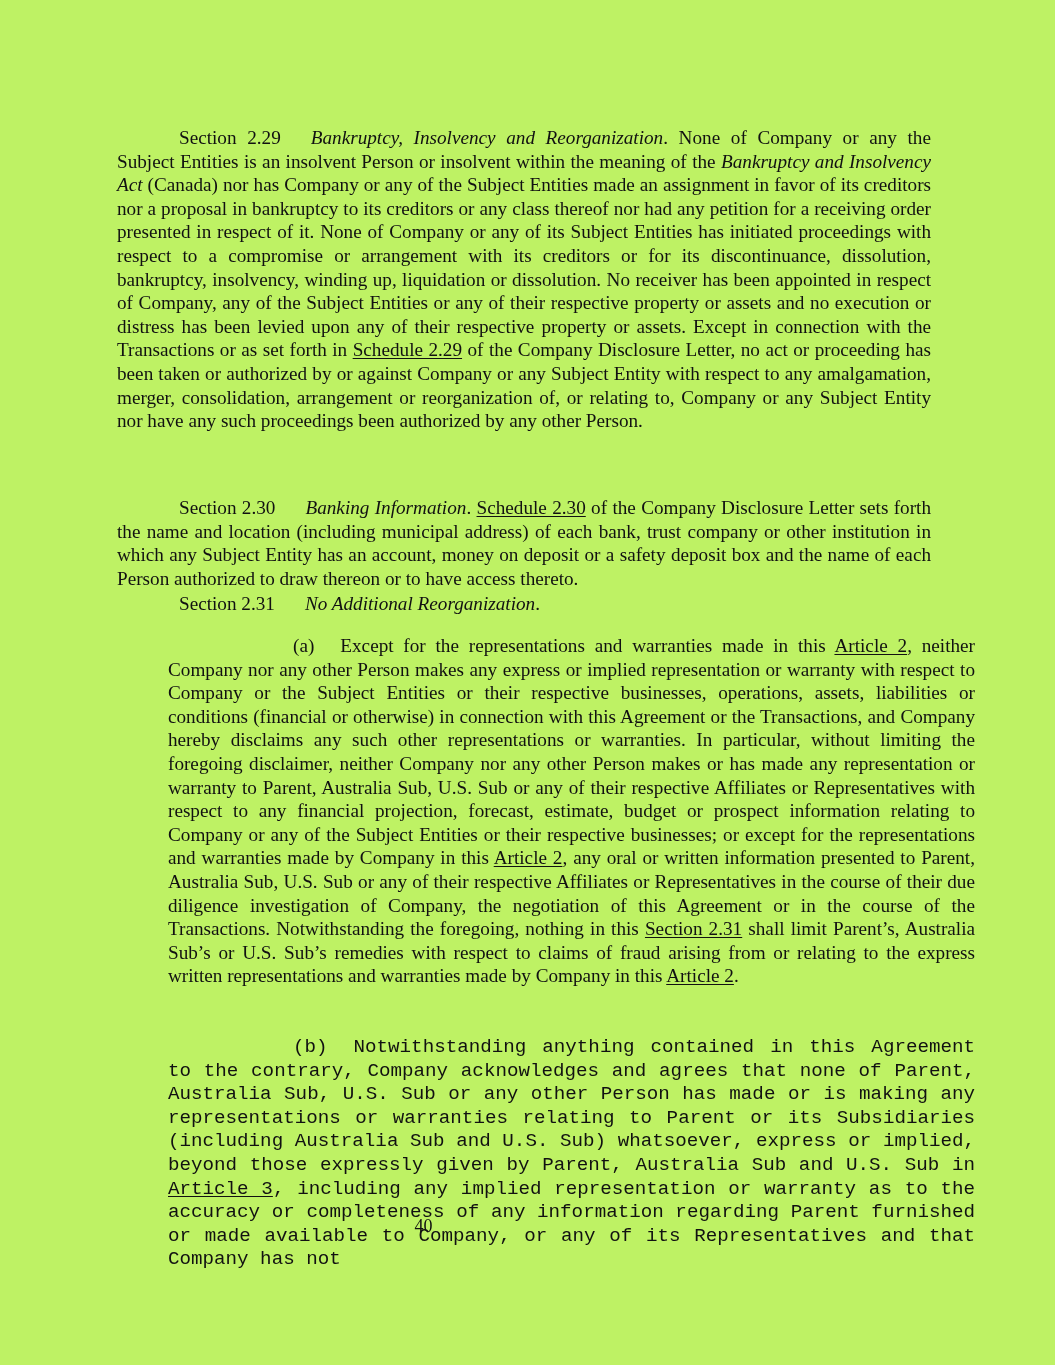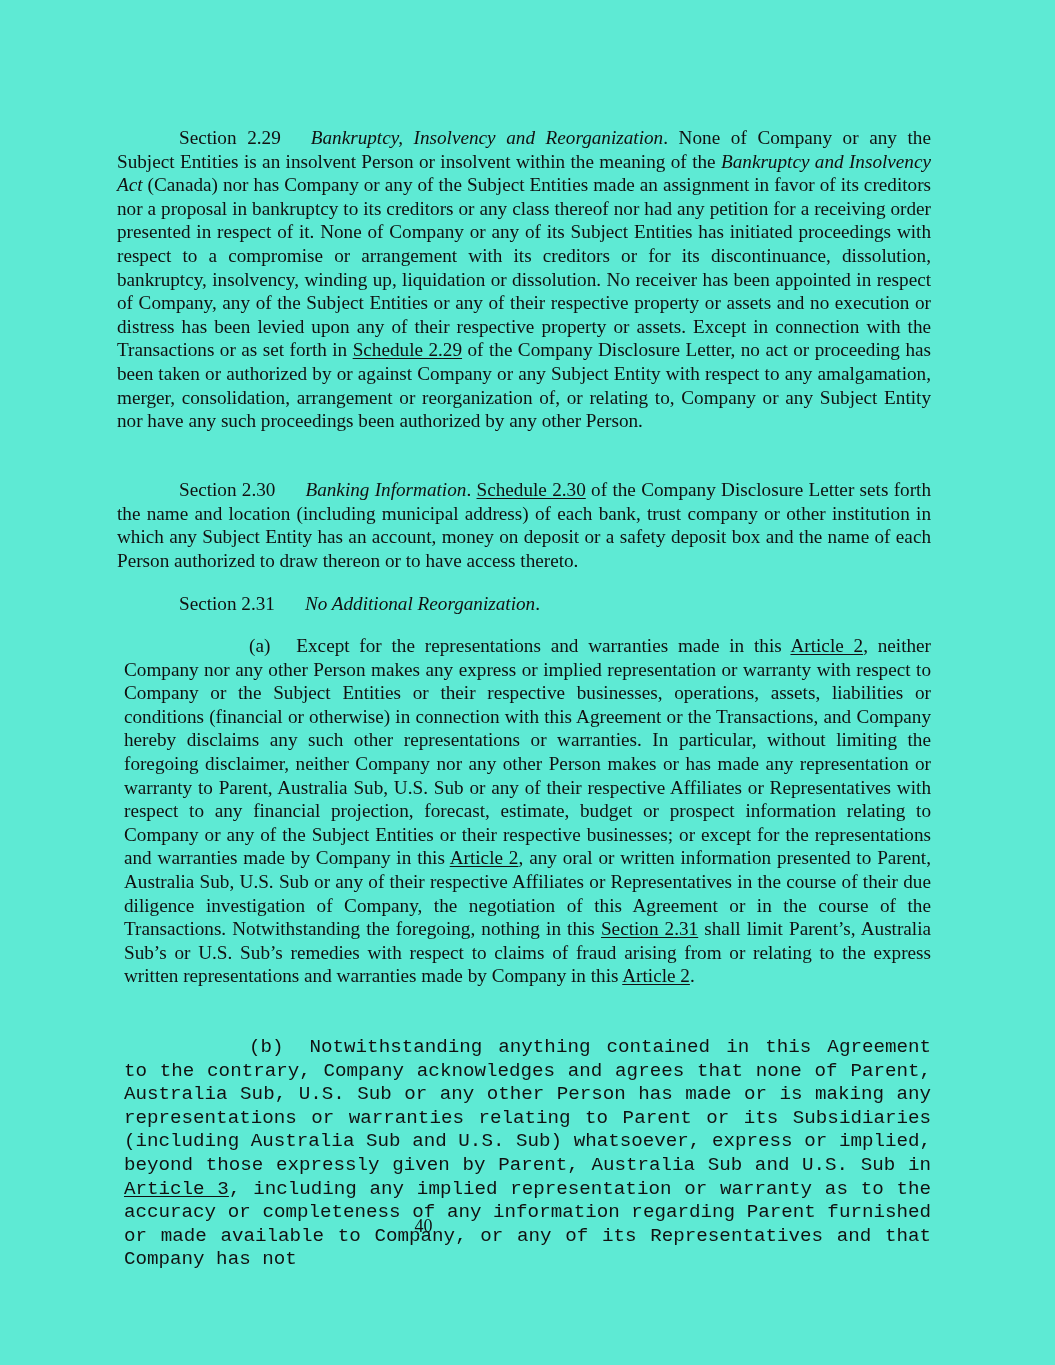--- a/index.html
+++ b/index.html
@@ -8,33 +8,33 @@
       height: 1365px;
       position: relative;
       overflow: hidden;
       font-family: "Liberation Serif", "DejaVu Serif", serif;
       color: #111111;
     }
     .page {
       position: absolute;
       left: 0; top: 0;
       width: 1055px; height: 1365px;
-      background: #5eead4;
+      background: #bef264;
     }
     .para {
       position: absolute;
       font-size: 19.2px;
       line-height: 23.6px;
       text-align: justify;
       margin: 0;
     }
     .sec { left: 117px; width: 814px; }
     .sub { left: 124px; width: 807px; }
     .indent1 { text-indent: 62px; }
-    .indent2 { text-indent: 125px; }
+    .indent2 { text-indent: 125px; margin-left: 44px; }
     .gap { display: inline-block; }
     .sec-label-gap { width: 30px; }
     .sub-label-gap { width: 26px; }
     i { font-style: italic; }
     u { text-decoration: underline; text-underline-offset: 2px; }
     .page-number {
       position: absolute;
       left: 0; width: 847px;
       top: 1215px;
       text-align: center;
@@ -44,21 +44,21 @@
   </style>
 </head>
 <body>
 
 <div class="page">
 
   <p class="para sec indent1" style="top:126px;">
     <span>Section 2.29</span><span class="gap sec-label-gap"></span><i>Bankruptcy, Insolvency and Reorganization</i><span>. None of Company or any the Subject Entities is an insolvent Person or insolvent within the meaning of the </span><i>Bankruptcy and Insolvency Act</i><span> (Canada) nor has Company or any of the Subject Entities made an assignment in favor of its creditors nor a proposal in bankruptcy to its creditors or any class thereof nor had any petition for a receiving order presented in respect of it. None of Company or any of its Subject Entities has initiated proceedings with respect to a compromise or arrangement with its creditors or for its discontinuance, dissolution, bankruptcy, insolvency, winding up, liquidation or dissolution. No receiver has been appointed in respect of Company, any of the Subject Entities or any of their respective property or assets and no execution or distress has been levied upon any of their respective property or assets. Except in connection with the Transactions or as set forth in </span><u>Schedule 2.29</u><span> of the Company Disclosure Letter, no act or proceeding has been taken or authorized by or against Company or any Subject Entity with respect to any amalgamation, merger, consolidation, arrangement or reorganization of, or relating to, Company or any Subject Entity nor have any such proceedings been authorized by any other Person.</span>
   </p>
 
-  <p class="para sec indent1" style="top:478px;">
+  <p class="para sec indent1" style="top:496px;">
     <span>Section 2.30</span><span class="gap sec-label-gap"></span><i>Banking Information</i><span>. </span><u>Schedule 2.30</u><span> of the Company Disclosure Letter sets forth the name and location (including municipal address) of each bank, trust company or other institution in which any Subject Entity has an account, money on deposit or a safety deposit box and the name of each Person authorized to draw thereon or to have access thereto.</span>
   </p>
 
   <p class="para sec indent1" style="top:592px;">
     <span>Section 2.31</span><span class="gap sec-label-gap"></span><i>No Additional Reorganization</i><span>.</span>
   </p>
 
   <p class="para sub indent2" style="top:634px;">
     <span>(a)</span><span class="gap sub-label-gap"></span><span>Except for the representations and warranties made in this </span><u>Article 2</u><span>, neither Company nor any other Person makes any express or implied representation or warranty with respect to Company or the Subject Entities or their respective businesses, operations, assets, liabilities or conditions (financial or otherwise) in connection with this Agreement or the Transactions, and Company hereby disclaims any such other representations or warranties. In particular, without limiting the foregoing disclaimer, neither Company nor any other Person makes or has made any representation or warranty to Parent, Australia Sub, U.S. Sub or any of their respective Affiliates or Representatives with respect to any financial projection, forecast, estimate, budget or prospect information relating to Company or any of the Subject Entities or their respective businesses; or except for the representations and warranties made by Company in this </span><u>Article 2</u><span>, any oral or written information presented to Parent, Australia Sub, U.S. Sub or any of their respective Affiliates or Representatives in the course of their due diligence investigation of Company, the negotiation of this Agreement or in the course of the Transactions. Notwithstanding the foregoing, nothing in this </span><u>Section 2.31</u><span> shall limit Parent’s, Australia Sub’s or U.S. Sub’s remedies with respect to claims of fraud arising from or relating to the express written representations and warranties made by Company in this </span><u>Article 2</u><span>.</span>
   </p>

